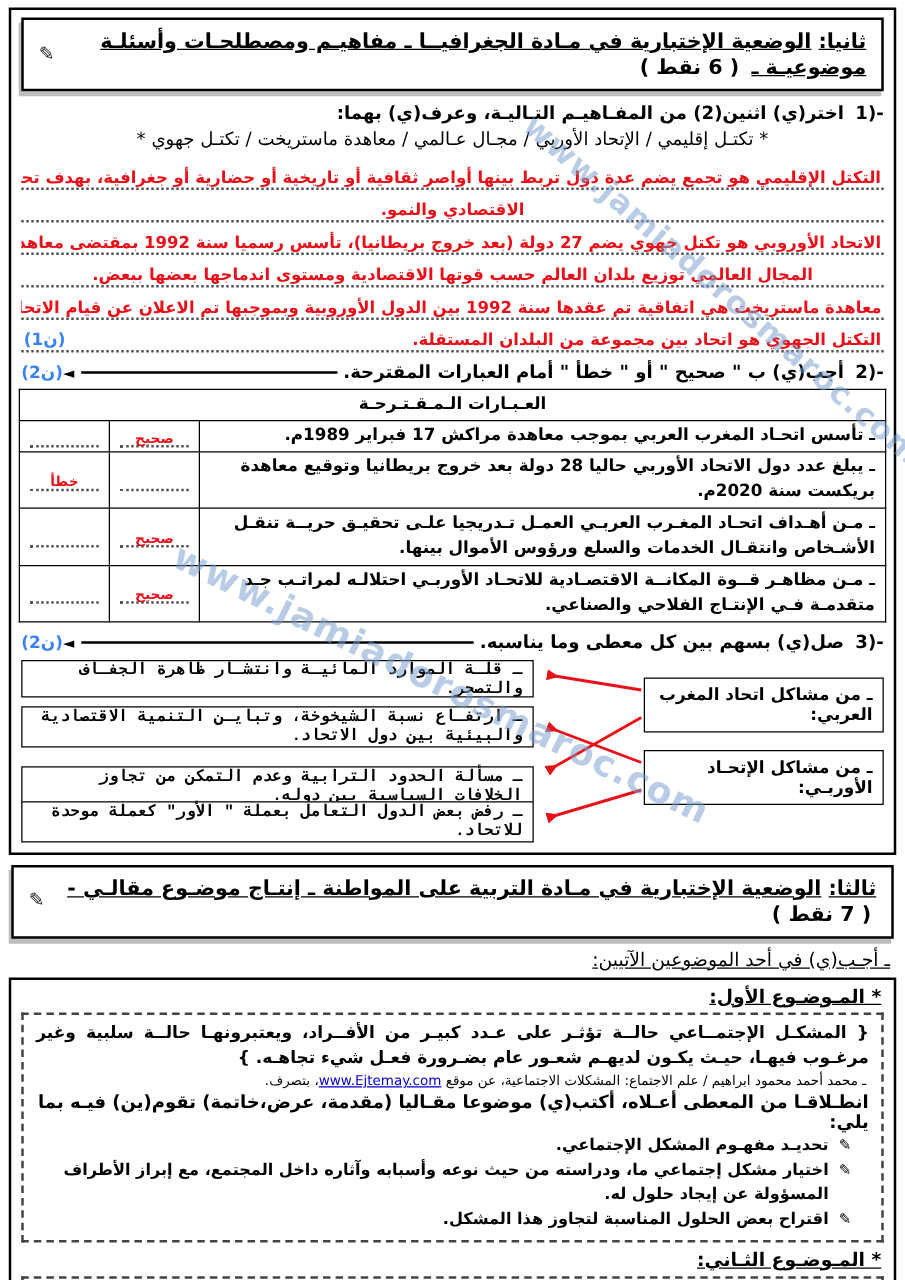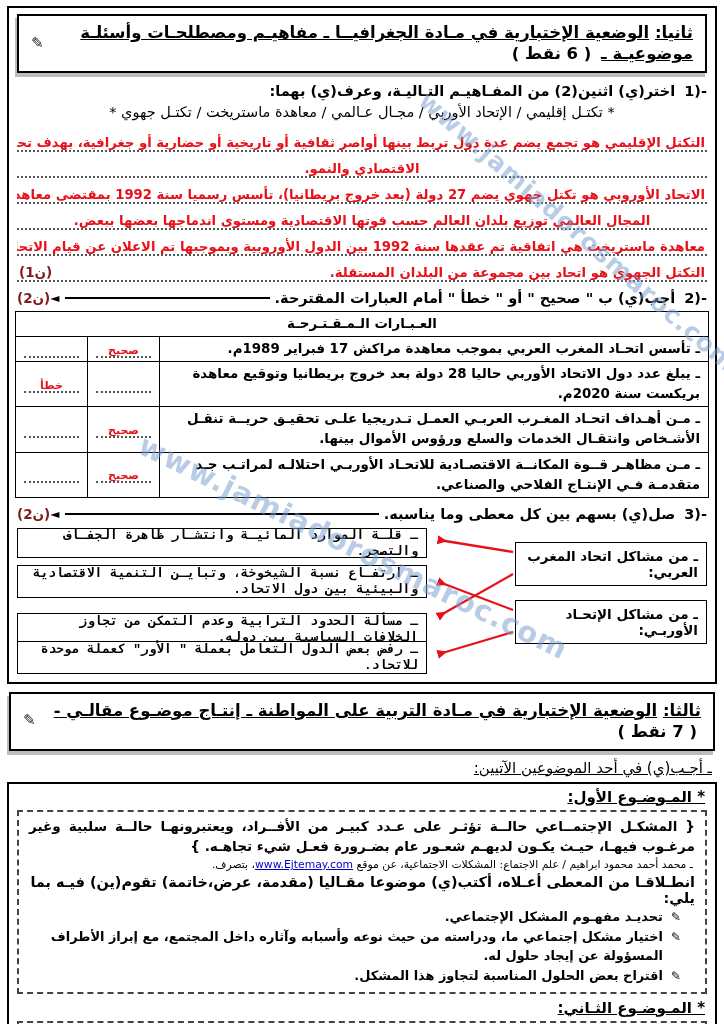--- a/index.html
+++ b/index.html
@@ -27,21 +27,21 @@
   }
   .hdr2 { margin: 8px 9px 4px; }
   .hdr .u { text-decoration: underline; }
   .hdr .pts { margin-right: 4px; }
   .pencil { font-size: 15px; color: #222; flex: 0 0 auto; margin-right: 10px; }
   
   .qline { display: flex; align-items: center; font-size: 14.5px; font-weight: bold; margin: 8px 2px 5px; white-space: nowrap; }
   .qnum { direction: ltr; unicode-bidi: isolate; margin-left: 4px; }
   .rule { flex: 1 1 auto; border-top: 2px solid #000; margin: 0 5px; }
   .ah { font-size: 12px; line-height: 1; }
-  .mark { direction: ltr; unicode-bidi: isolate; font-weight: bold; font-size: 13.5px; color: #7f1d1d; }
+  .mark { direction: ltr; unicode-bidi: isolate; font-weight: bold; font-size: 13.5px; color: #3b82f6; }
   .concepts { text-align: center; font-size: 14.5px; margin: 2px 30px 6px; font-weight: 500; }
   
   .answers { margin: 2px 2px 4px; }
   .ansrow {
     display: flex; justify-content: space-between; align-items: flex-end;
     border-bottom: 2px dotted #555; height: 26px; padding: 0 2px;
     font-size: 13.2px; font-weight: bold; color: #e8111a; white-space: nowrap; overflow: hidden;
   }
   .ansrow.center { justify-content: center; gap: 30px; }
   

